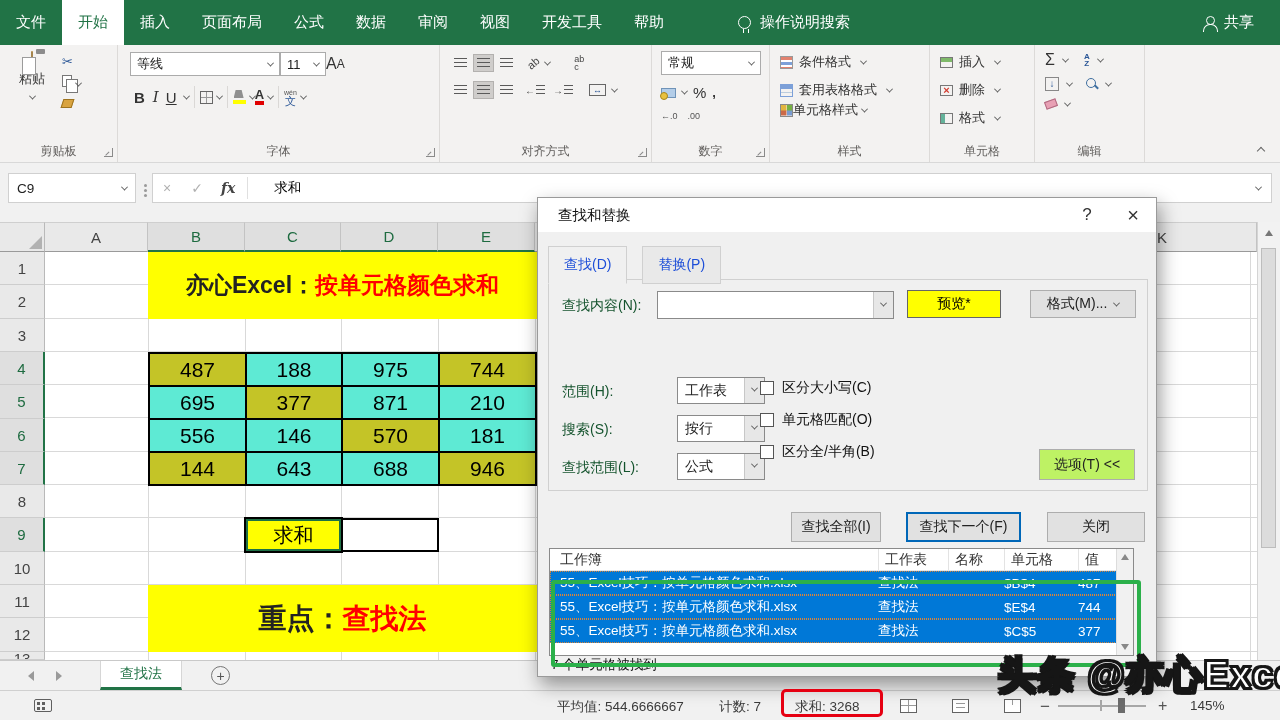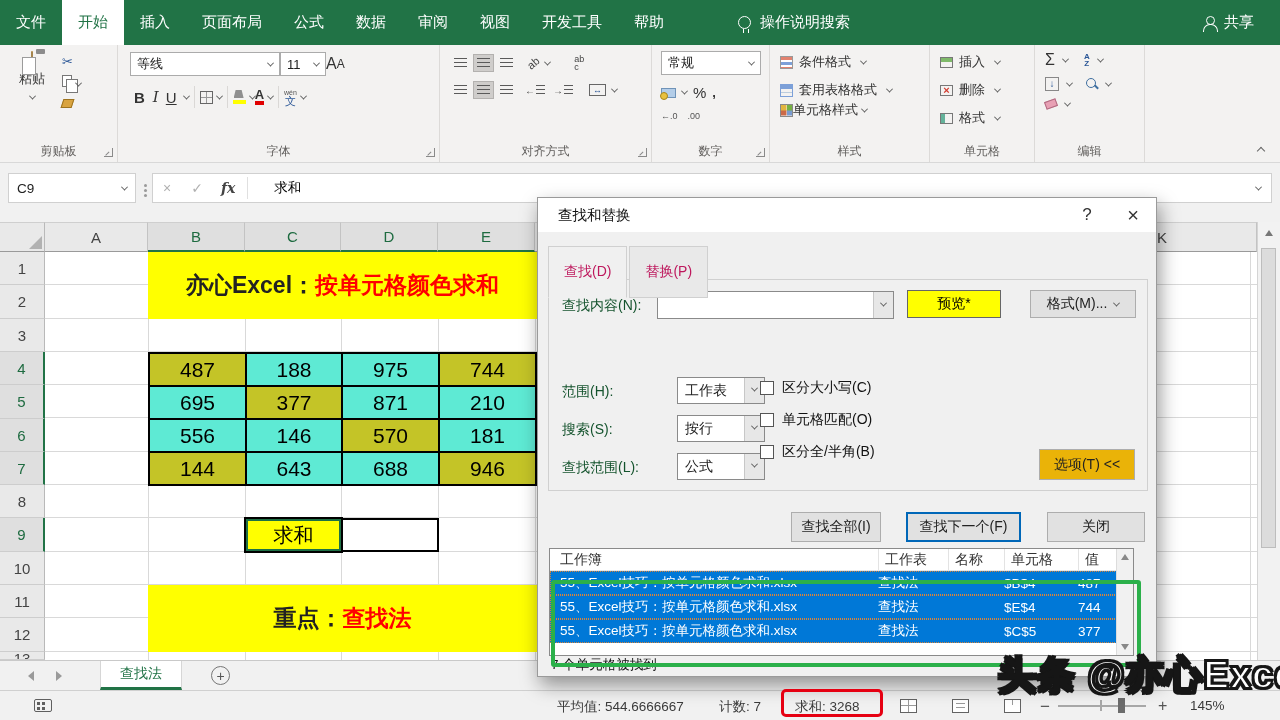--- a/index.html
+++ b/index.html
@@ -102,52 +102,52 @@
 #corner::after{content:"";position:absolute;right:2px;bottom:2px;border-left:13px solid transparent;border-bottom:13px solid #b2b2b2}
 .chcell{position:absolute;top:222px;height:30px;background:#e9e9e9;border-right:1px solid #c3c3c3;border-bottom:1px solid #9a9a9a;border-top:1px solid #cfcfcf;display:flex;align-items:center;justify-content:center;font-size:15px;color:#444}
 .chcell.sel{background:#dfdfdf;color:#1e6b40;border-bottom:2px solid #217346}
 .rhcell{position:absolute;left:0;width:45px;background:#e9e9e9;border-right:1px solid #b9b9b9;border-bottom:1px solid #cdcdcd;display:flex;align-items:center;justify-content:center;font-size:15px;color:#444;overflow:hidden}
 .rhcell.sel{background:#dfdfdf;color:#1e6b40;border-right:2px solid #217346}
 #gridbg{position:absolute;left:45px;top:252px;width:1212px;height:408px;background:#fff;
   background-image:repeating-linear-gradient(to bottom,transparent 0 32.3px,#d9d9d9 32.3px 33.3px)}
 .vline{position:absolute;top:252px;height:408px;width:1px;background:#d9d9d9}
 .banner{position:absolute;left:148px;width:389px;height:67px;background:#ffff00;display:flex;align-items:center;justify-content:center;font-weight:bold;white-space:nowrap;overflow:hidden}
 #banner1{top:252px;font-size:23px}
-#banner2{top:585px;font-size:23px}
+#banner2{top:585px;font-size:28px}
 .banner .red{color:#ff0000}
 #datagrid{position:absolute;left:148px;top:352px;display:grid;grid-template-columns:97px 96px 97px 97px;grid-auto-rows:33px;border-left:2px solid #000;border-top:2px solid #000}
 .dcell{border-right:2px solid #000;border-bottom:2px solid #000;background:#5eead4;display:flex;align-items:center;justify-content:center;font-size:21px;color:#000}
 .dcell.hl{background:#c4c427}
 #sumcell{position:absolute;left:246px;top:519px;width:95px;height:32px;background:#ffff00;border:2px solid #1e7145;outline:2px solid #000;display:flex;align-items:center;justify-content:center;font-size:20px;color:#000}
 #sumempty{position:absolute;left:341px;top:518px;width:98px;height:34px;background:#fff;border:2px solid #000}
 #kletter{position:absolute;left:1150px;top:222px;width:24px;height:30px;display:flex;align-items:center;justify-content:center;font-size:15px;color:#444;z-index:1}
 
 #vsb{position:absolute;left:1257px;top:222px;width:23px;height:438px;background:#f2f2f2;border-left:1px solid #d4d4d4}
 .triu{width:0;height:0;border-left:4.5px solid transparent;border-right:4.5px solid transparent;border-bottom:6px solid #777;margin:8px auto 0}
 .trid{width:0;height:0;border-left:4.5px solid transparent;border-right:4.5px solid transparent;border-top:6px solid #777;margin:0 auto}
 #vsb-thumb{position:absolute;left:3px;top:26px;width:15px;height:300px;background:#dcdcdc;border:1px solid #bdbdbd}
 
 
 #dialog{position:absolute;left:537px;top:197px;width:620px;height:480px;background:#f0f0f0;border:1px solid #9a9a9a;box-shadow:3px 8px 18px rgba(0,0,0,.4);z-index:20;font-size:14px}
 #dlg-title{position:absolute;left:0;top:0;right:0;height:34px;background:#fff;display:flex;align-items:center;padding-left:20px;color:#111;font-size:14.5px}
 .dlg-cap{width:46px;height:34px;display:flex;align-items:center;justify-content:center;font-size:17px;color:#333}
 #dlg-title .spacer{flex:1}
 .dtabs{position:absolute;left:10px;top:48px;display:flex;z-index:2}
-.dtab{padding:16px 15px;border:1px solid #d0d0d0;background:#e9e9e9;margin-right:2px;color:#be185d}
+.dtab{padding:9px 15px;border:1px solid #d0d0d0;background:#e9e9e9;margin-right:15px;color:#1d4ed8}
 .dtab.active{background:#f0f0f0;border-bottom:1px solid #f0f0f0}
 #dpanel{position:absolute;left:10px;top:81px;width:600px;height:212px;border:1px solid #d0d0d0}
 .dlabel{position:absolute;color:#14532d}
 .dcombo{position:absolute;background:#fff;border:1px solid #8a8a8a;display:flex;align-items:center;padding-left:7px}
 .dcombo .seg{margin-left:auto;width:20px;align-self:stretch;background:#e7e7e7;border-left:1px solid #c7c7c7;display:flex;align-items:center;justify-content:center}
 .dcombo .seg .chev{margin:0 0 2px 0}
 #btn-preview{position:absolute;left:358px;top:10px;width:94px;height:28px;background:#ffff00;border:1px solid #666;display:flex;align-items:center;justify-content:center;color:#000}
 #btn-format{position:absolute;left:481px;top:10px;width:106px;height:28px;background:#e1e1e1;border:1px solid #adadad;display:flex;align-items:center;justify-content:center;gap:7px}
 .dcheck{position:absolute;display:flex;align-items:center;gap:8px;color:#111}
 .cbox{width:14px;height:14px;background:#fff;border:1px solid #555;flex:none}
-#btn-options{position:absolute;left:490px;top:169px;width:96px;height:31px;background:#eab308;border:1px solid #adadad;display:flex;align-items:center;justify-content:center}
+#btn-options{position:absolute;left:490px;top:169px;width:96px;height:31px;background:#bef264;border:1px solid #adadad;display:flex;align-items:center;justify-content:center}
 .dbtn{position:absolute;top:314px;height:30px;background:#e1e1e1;border:1px solid #adadad;display:flex;align-items:center;justify-content:center}
 #btn-findnext{border:2px solid #0067b8}
 #listbox{position:absolute;left:11px;top:350px;width:585px;height:108px;background:#fff;border:1px solid #8a8a8a;overflow:hidden}
 .lrow{display:grid;grid-template-columns:318px 70px 56px 74px 1fr;align-items:center;padding-left:10px;white-space:nowrap}
 #lheader{height:22px;color:#333;border-bottom:1px solid #e6e6e6}
 #lheader span{overflow:hidden}
 #lheader span+span{border-left:1px solid #e3e3e3;padding-left:6px;align-self:stretch;display:flex;align-items:center}
 .resrow{height:24px;background:#0078d7;color:#fff;font-size:13.5px;outline:1px dotted #d8833a;outline-offset:-1px}
 .resrow span{overflow:hidden}
 #lsb{position:absolute;right:0;top:0;bottom:0;width:17px;background:#f1f1f1;border-left:1px solid #dcdcdc}

